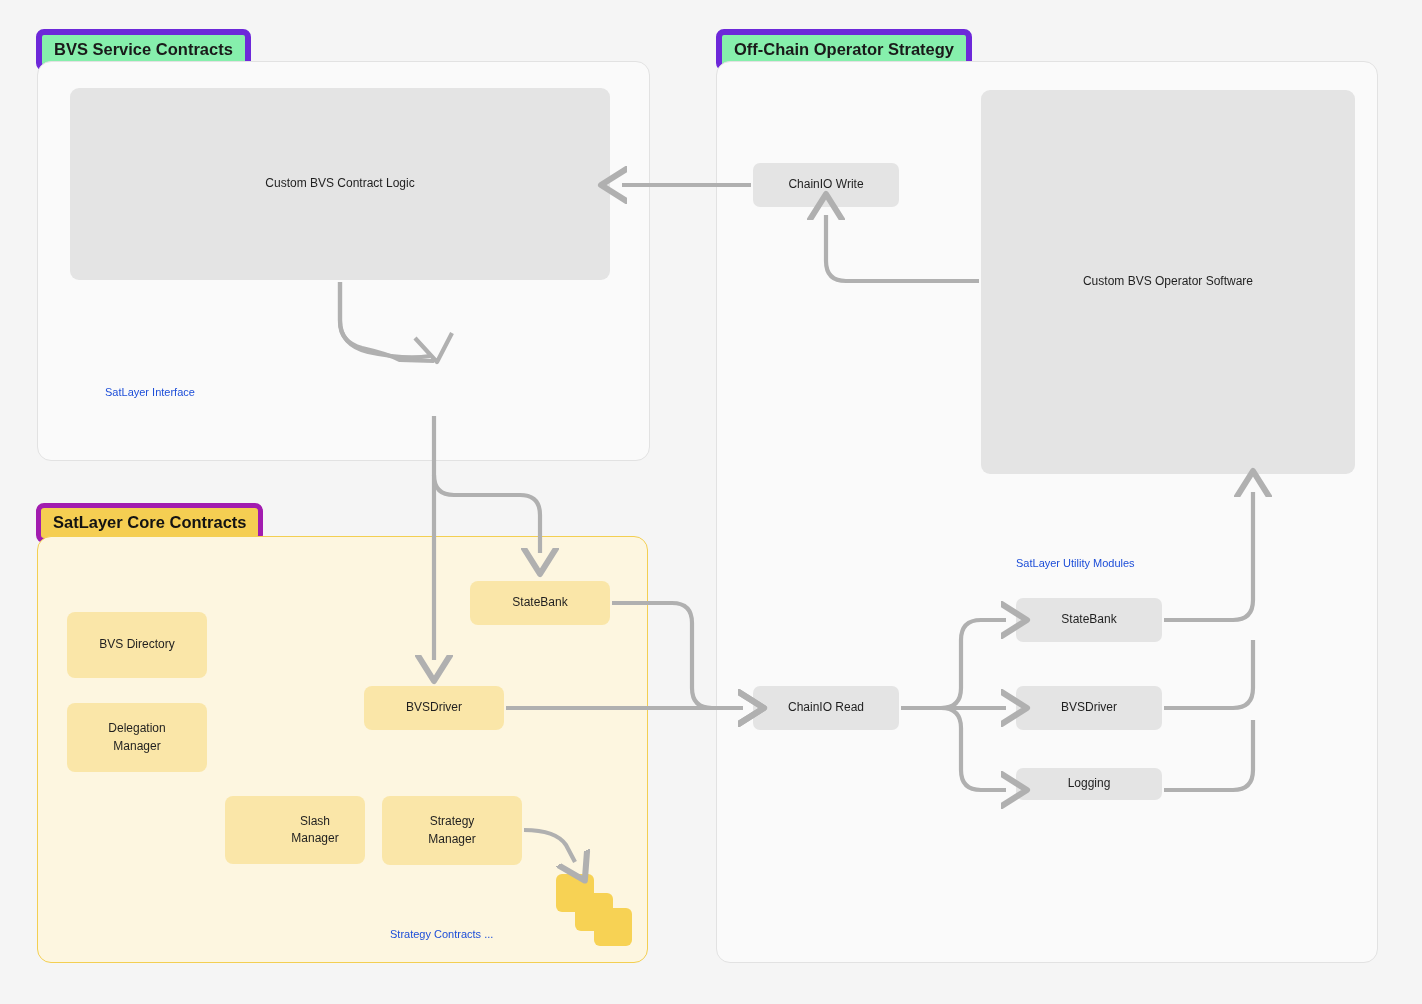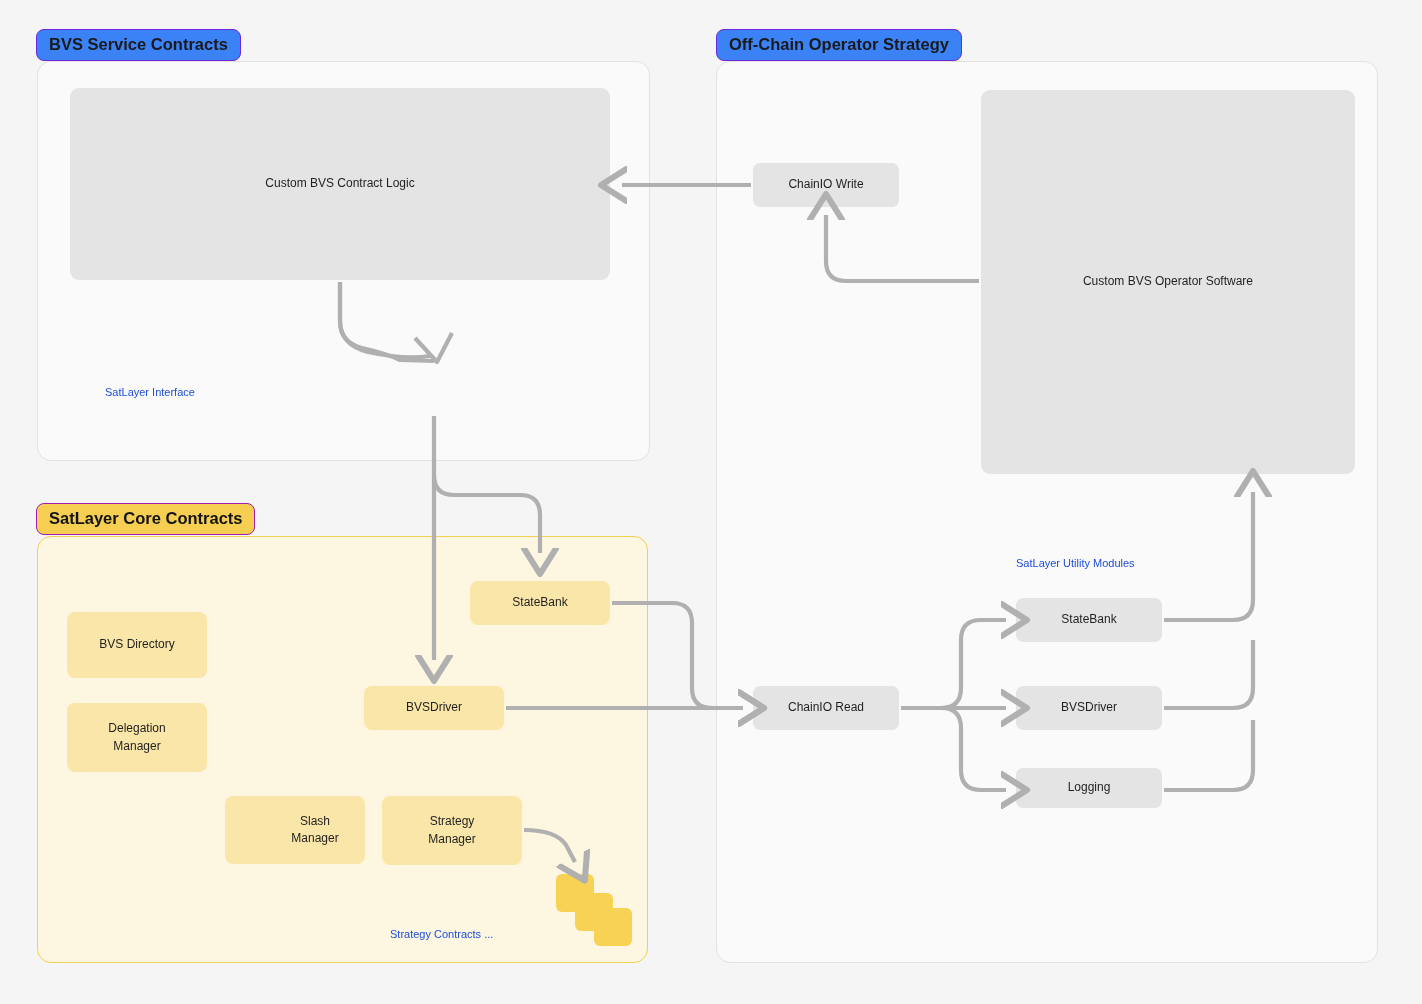--- a/index.html
+++ b/index.html
@@ -27,34 +27,34 @@
     border: 1.5px solid #e2e2e2;
     border-radius: 14px;
     box-sizing: border-box;
   }
   .panel.core {
     background: #fdf6e0;
     border: 1.5px solid #f3cf52;
   }
   .badge {
     position: absolute;
-    background: #3b82f6;
+    background: #86efac;
     color: #1a1a1a;
     font-size: 16.5px;
     font-weight: bold;
     padding: 5px 12px 6px 12px;
     border-radius: 8px;
-    border: 1px solid #6d28d9;
+    border: 6px solid #6d28d9;
     white-space: nowrap;
     box-sizing: border-box;
     line-height: 1.15;
   }
   .badge.gold {
     background: #f5ce52;
-    border: 1px solid #a21caf;
+    border: 5px solid #a21caf;
     color: #131313;
   }
   .nodebox {
     position: absolute;
     box-sizing: border-box;
     display: flex;
     align-items: center;
     justify-content: center;
     text-align: center;
     border-radius: 7px;
@@ -124,21 +124,21 @@
   <div class="nodebox" style="left:753px; top:163px; width:146px; height:44px;">ChainIO Write</div>
 
   <div class="plainlabel" style="left:1016px; top:557px;">SatLayer Utility Modules</div>
 
   <div class="nodebox" style="left:753px; top:686px; width:146px; height:44px;">ChainIO Read</div>
 
   <div class="nodebox" style="left:1016px; top:598px; width:146px; height:44px;">StateBank</div>
 
   <div class="nodebox" style="left:1016px; top:686px; width:146px; height:44px;">BVSDriver</div>
 
-  <div class="nodebox" style="left:1016px; top:768px; width:146px; height:40px;">Logging</div>
+  <div class="nodebox" style="left:1016px; top:768px; width:146px; height:32px;">Logging</div>
 
   <div class="badge gold" style="left:36px; top:503px;">SatLayer Core Contracts</div>
 
   <div class="panel core" style="left:37px; top:536px; width:611px; height:427px;"></div>
 
   <div class="nodebox yellow" style="left:67px; top:612px; width:140px; height:66px;">BVS Directory</div>
 
   <div class="nodebox yellow" style="left:67px; top:703px; width:140px; height:69px;">Delegation
 Manager</div>
 

